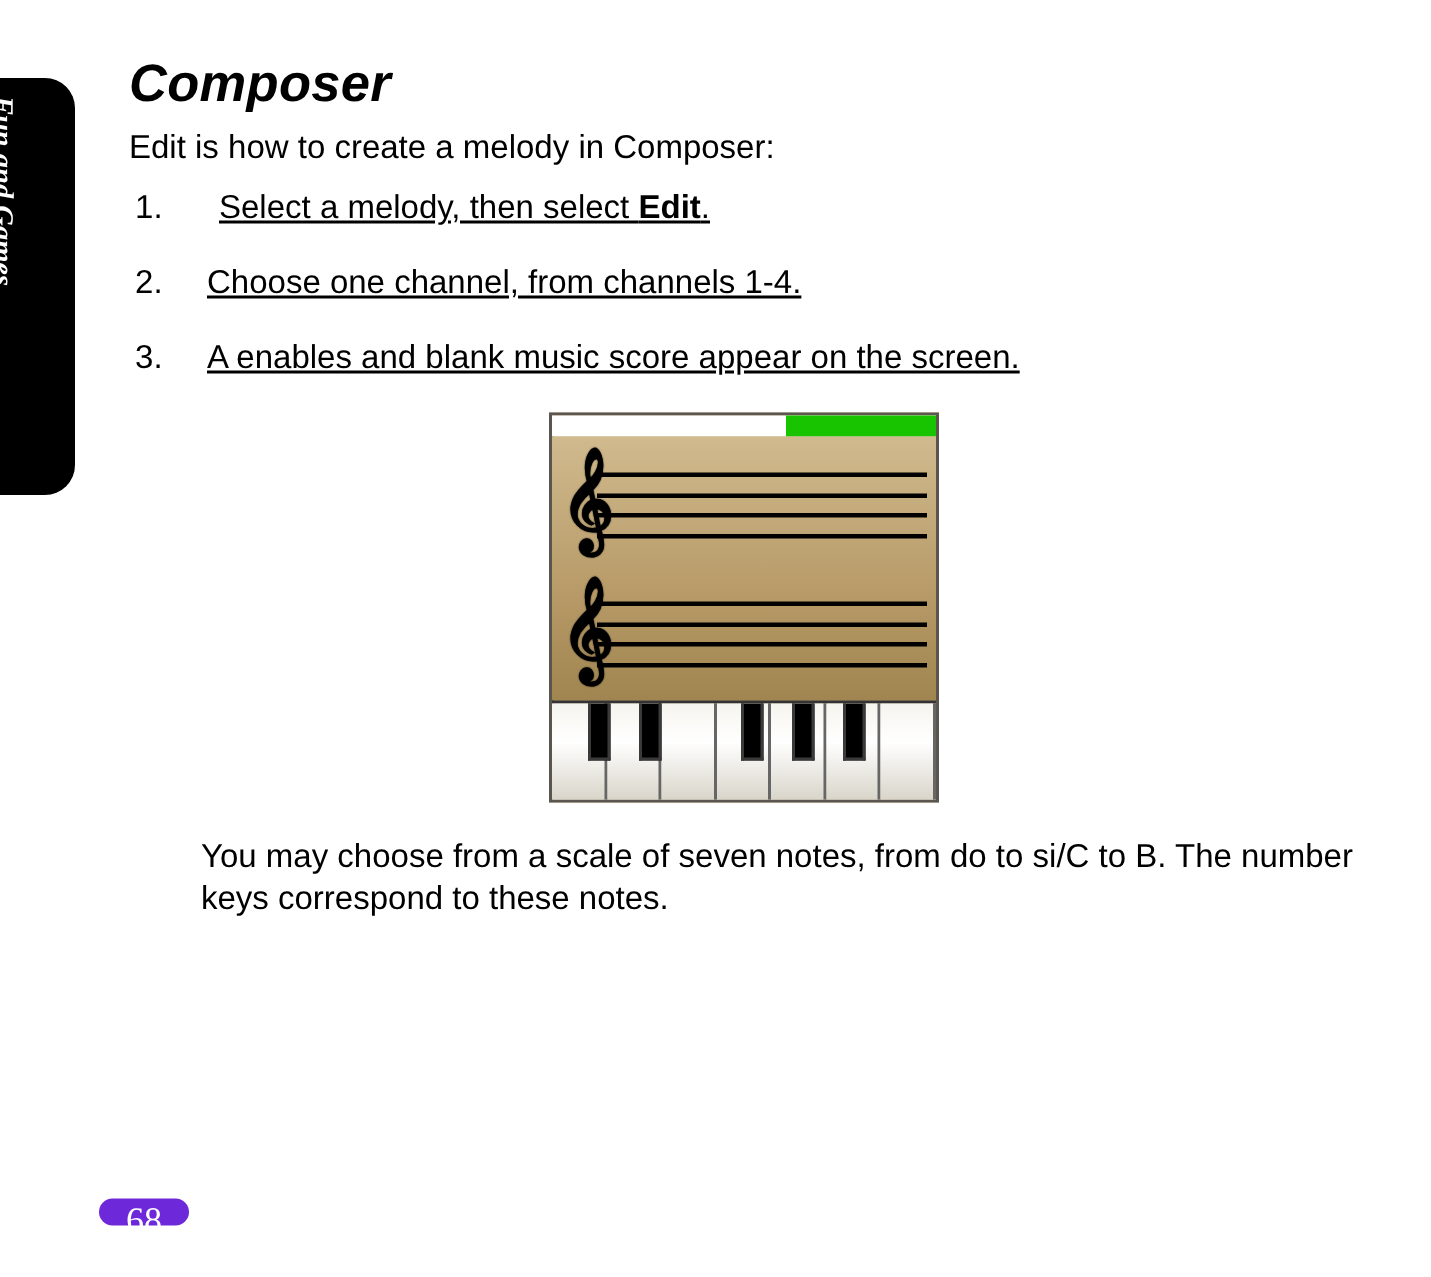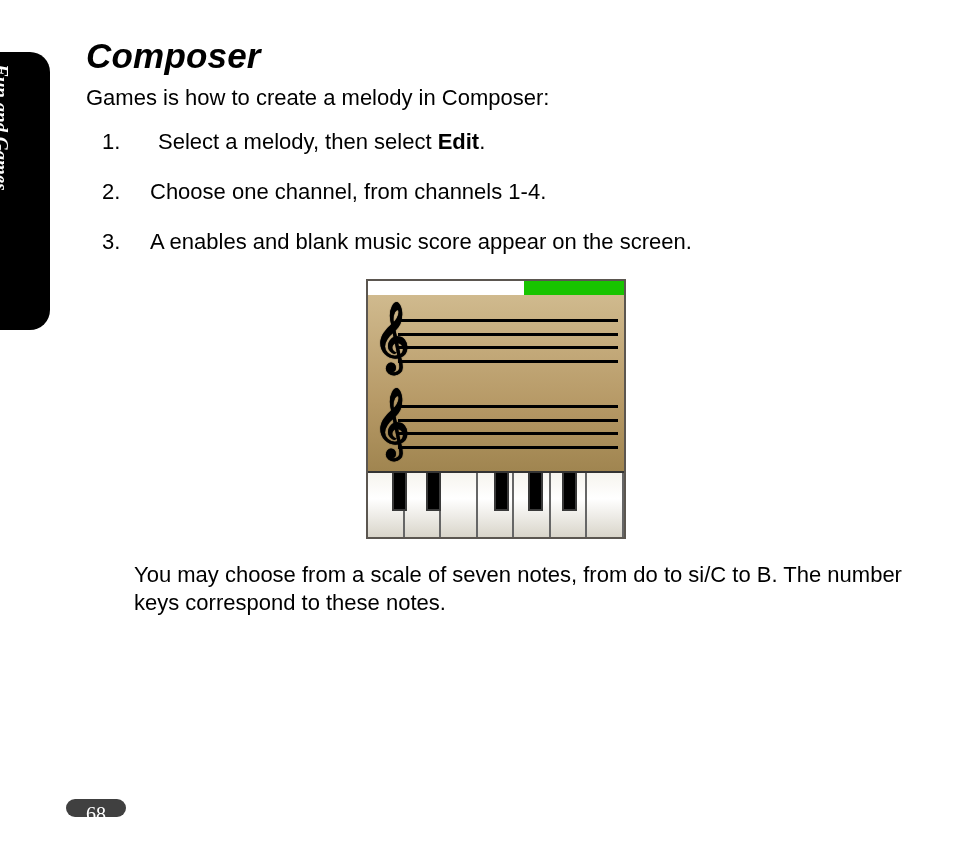--- a/index.html
+++ b/index.html
@@ -44,24 +44,25 @@
     font-weight: 900;
     font-size: 35px;
     letter-spacing: 0.2px;
   }
   .body-text {
     font-size: 22px;
     line-height: 1.28;
     margin: 0 0 12px 0;
   }
   ol.steps {
-    margin: 16px;
+    margin: 4px;
     padding-left: 0;
     list-style: none;
     counter-reset: step;
+    text-decoration: underline;
   }
   ol.steps > li {
     position: relative;
     padding-left: 48px;
     margin-bottom: 22px;
     font-size: 22px;
     line-height: 1.28;
   }
   ol.steps > li.first-gap { padding-left: 56px; }
   ol.steps > li::before {
@@ -146,40 +147,40 @@
     border: 2px solid #3a3a3a;
     border-top: none;
   }
 
   
   .page-pill {
     position: absolute;
     left: 66px;
     bottom: 34px;
     width: 60px; height: 18px;
-    background: #404040;
+    background: #6d28d9;
     border-radius: 16px;
     color: #fff;
     font-family: "Times New Roman", Times, serif;
-    font-size: 20px;
+    font-size: 24px;
     text-align: center;
     line-height: 30px;
   }
 </style>
 </head>
 <body>
 
 <div class="side-tab"></div>
 <div class="side-tab-label">Fun and Games</div>
 
 <div class="content">
   <h1 class="title">Composer</h1>
 
 
-  <p class="body-text">Games is how to create a melody in Composer:</p>
+  <p class="body-text">Edit is how to create a melody in Composer:</p>
 
   <ol class="steps">
     <li class="first-gap">
       <span>Select a melody, then select </span><span class="bold">Edit</span><span>.</span>
     </li>
     <li>Choose one channel, from channels 1-4.</li>
     <li>A enables and blank music score appear on the screen.</li>
   </ol>
 
   <div class="figure-wrap">

